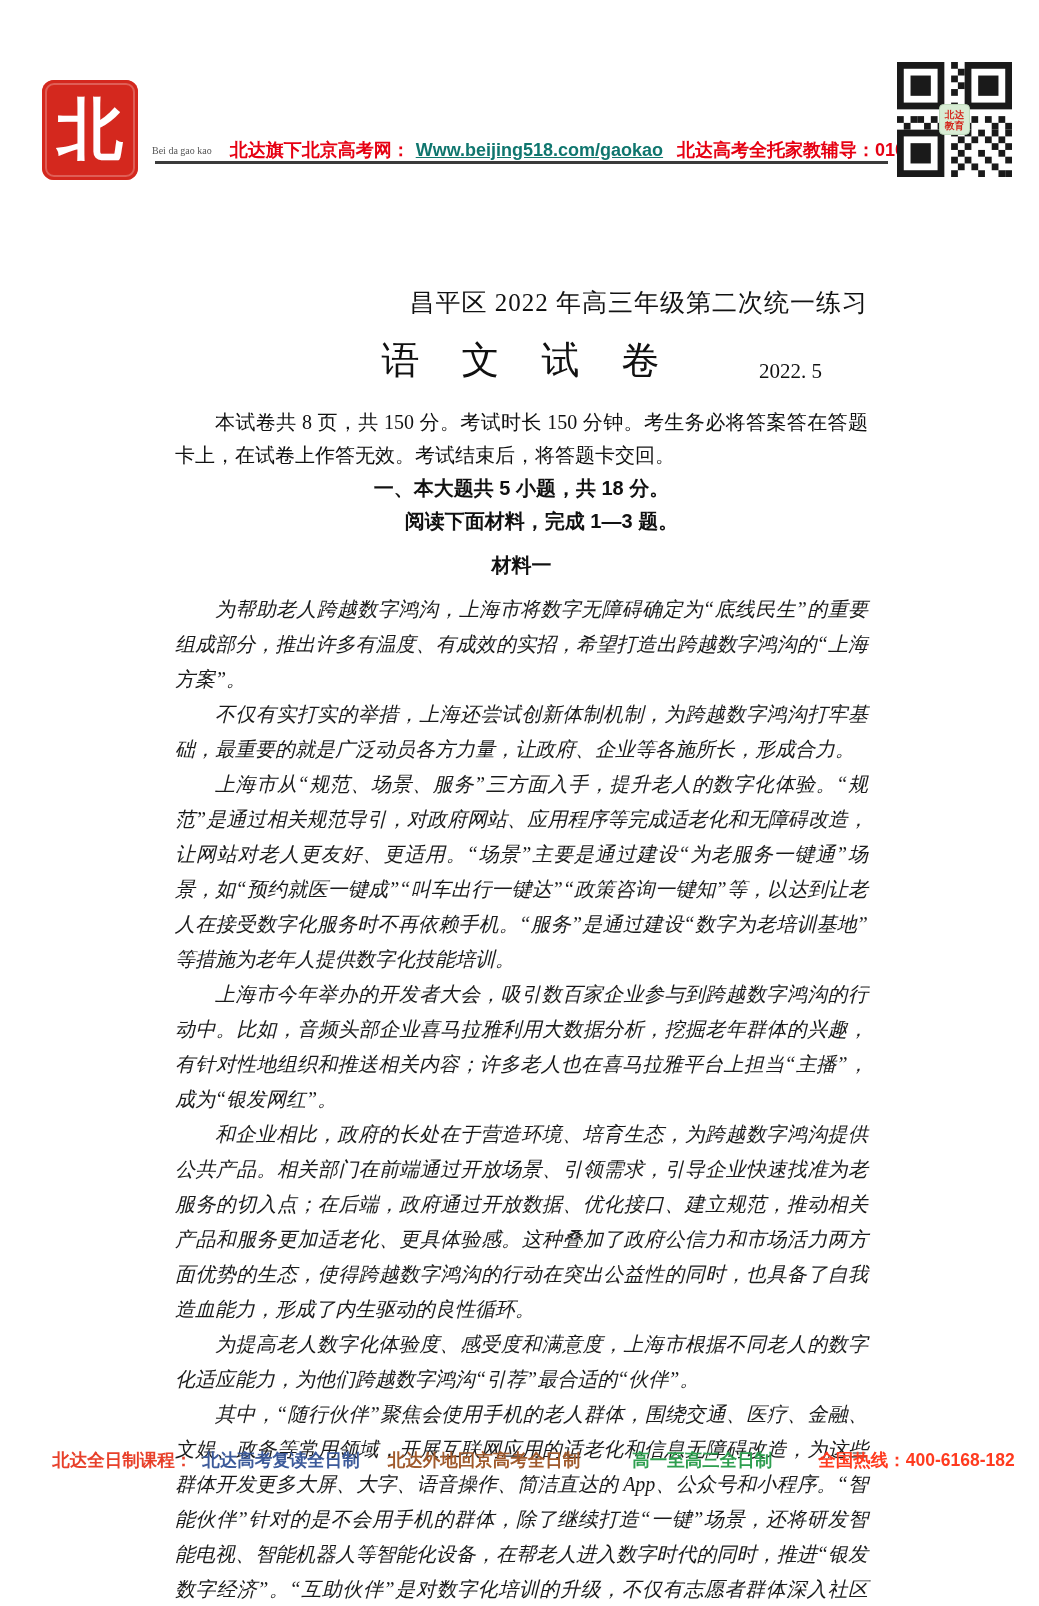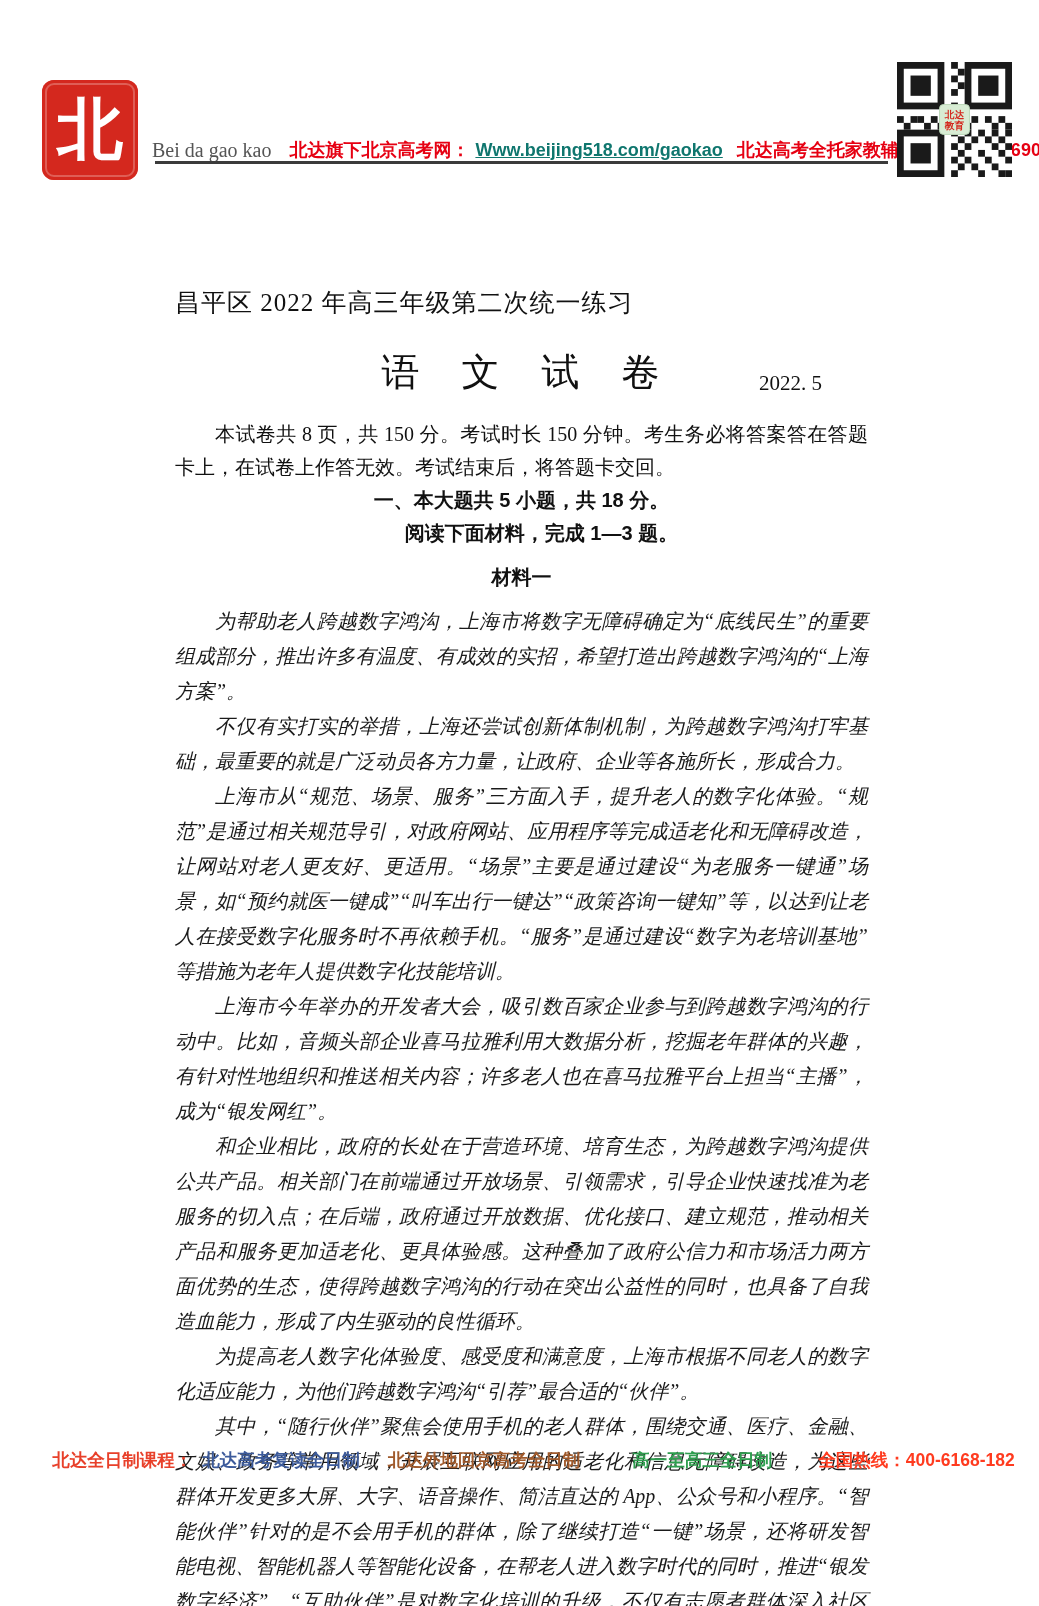--- a/index.html
+++ b/index.html
@@ -27,34 +27,34 @@
     color:#d4281e;font-size:60px;font-weight:bold;
     font-family:"Liberation Serif", serif;
     letter-spacing:10px;font-style:italic;
     white-space:nowrap;
   }
   .tagline{
     position:absolute;left:152px;top:138px;width:760px;
     display:flex;align-items:center;white-space:nowrap;
     font-family:"Liberation Sans", sans-serif;font-size:18px;
   }
-  .beidagaokao{color:#555;font-family:"Liberation Serif", serif;font-size:20px;margin-right:8px;}
+  .beidagaokao{color:#555;font-family:"Liberation Serif", serif;font-size:10px;margin-right:8px;}
   .redsq{width:10px;height:10px;background:#d4281e;display:inline-block;margin-right:10px;}
   .tag-red{color:#e60012;font-weight:bold;}
   .tag-link{color:#0f766e;text-decoration:underline;font-weight:bold;margin:0 14px 0 6px;cursor:pointer;}
   .tag-red2{color:#e60012;font-weight:bold;}
   .rule{position:absolute;left:155px;top:161px;width:733px;height:3px;background:#3b3b3b;}
   .qr{position:absolute;left:897px;top:62px;width:115px;height:115px;}
   
   .content{position:relative;margin:0 171px 0 175px;padding-top:200px;}
   .exam-heading{
-    margin-top:88px;text-align:left;
+    margin-top:88px;text-align:right;
     font-size:25px;line-height:30px;letter-spacing:1px;
   }
-  .title-row{position:relative;margin-top:28px;height:52px;}
+  .title-row{position:relative;margin-top:16px;height:52px;}
   .exam-title{
     text-align:center;font-size:38px;line-height:52px;letter-spacing:2px;
   }
   .exam-date{
     position:absolute;right:46px;bottom:2px;font-size:21px;color:#111;
   }
   .intro{
     margin:20px 0 0 0;font-size:20px;line-height:33px;
     text-align:justify;text-indent:2em;
   }

